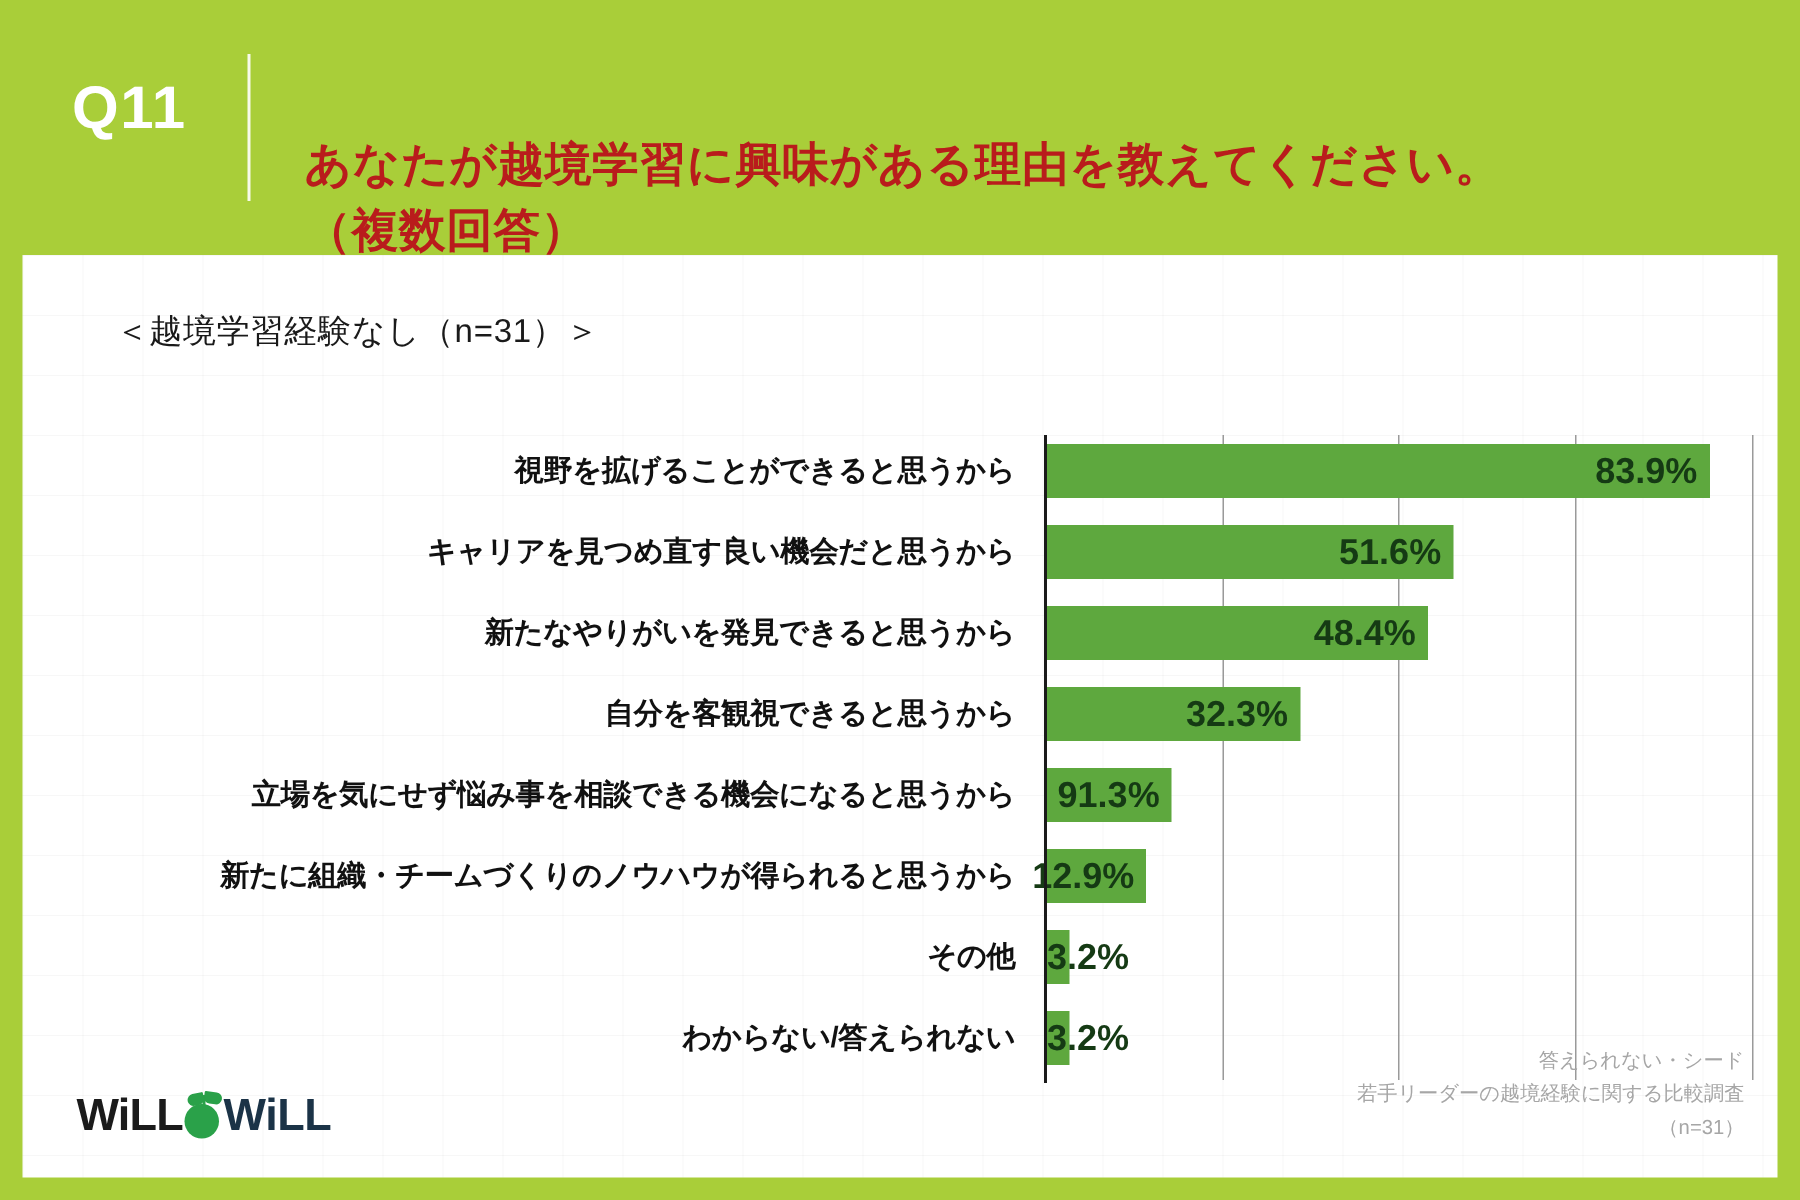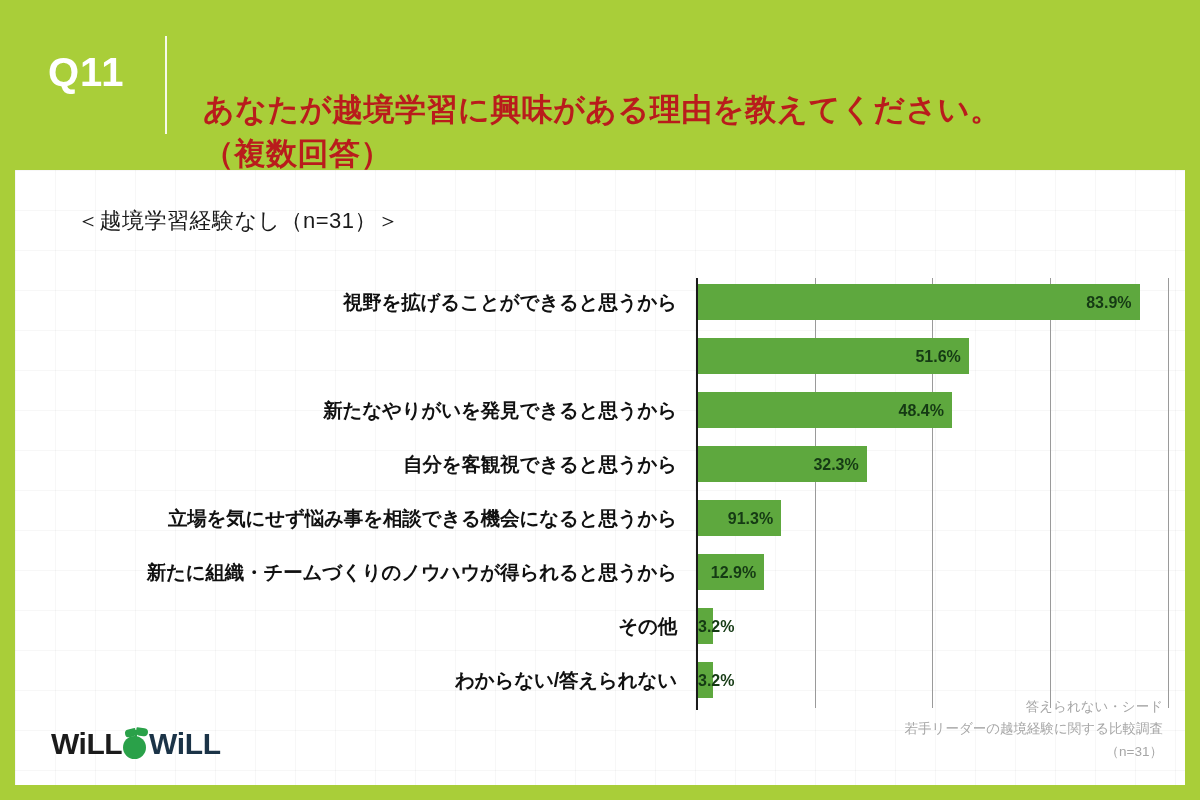--- a/index.html
+++ b/index.html
@@ -50,21 +50,21 @@
   }
 
   #sub-title{
     position:absolute;left:62px;top:36px;
     font-size:22px;font-weight:normal;color:#1a1a1a;
     letter-spacing:.5px;white-space:nowrap;
   }
 
   
   #chart{
-    position:absolute;left:0;top:0;width:1170px;height:615px;padding-left:13px;
+    position:absolute;left:0;top:12px;width:1170px;height:615px;padding-left:13px;
   }
   
   #plot{
     position:absolute;left:681px;top:108px;width:489px;height:430px;
   }
   .gridline{
     position:absolute;top:0;width:1px;height:430px;background:#9a9a9a;
   }
   #axis-line{
     position:absolute;left:681px;top:108px;width:2px;height:432px;
@@ -80,21 +80,21 @@
     font-size:19.5px;font-weight:bold;color:#111;
     white-space:nowrap;text-align:right;
     letter-spacing:-0.2px;
   }
 
   .bar{
     position:absolute;height:36px;background:#5ea83e;
   }
   .bar-value{
     position:absolute;height:48px;line-height:37px;
-    font-size:16px;font-weight:bold;color:#153a14;
+    font-size:24px;font-weight:bold;color:#153a14;
     white-space:nowrap;
   }
   .bar-value.inside{ right:8px; }
   .bar-value.outside{ left:0; }
 
   
   #footer-note{
     position:absolute;right:22px;bottom:22px;
     text-align:right;color:#a6a6a6;font-size:13.5px;line-height:1.65;
   }
@@ -147,20 +147,21 @@
     </div>
   </div>
 
   <div id="card">
 
     <div id="sub-title">＜越境学習経験なし（n=31）＞</div>
 
     <div id="chart">
       <div id="labels">
           <div class="lab" style="top: 6px;">視野を拡げることができると思うから</div>
+          <div class="lab" style="top: 60px;">キャリアを見つめ直す良い機会だと思うから</div>
           <div class="lab" style="top: 114px;">新たなやりがいを発見できると思うから</div>
           <div class="lab" style="top: 168px;">自分を客観視できると思うから</div>
           <div class="lab" style="top: 222px;">立場を気にせず悩み事を相談できる機会になると思うから</div>
           <div class="lab" style="top: 276px;">新たに組織・チームづくりのノウハウが得られると思うから</div>
           <div class="lab" style="top: 330px;">その他</div>
           <div class="lab" style="top: 384px;">わからない/答えられない</div>
         </div>
       <div id="plot">
           <div class="gridline" style="left: 118.946px;"></div>
           <div class="gridline" style="left: 236.306px;"></div>

